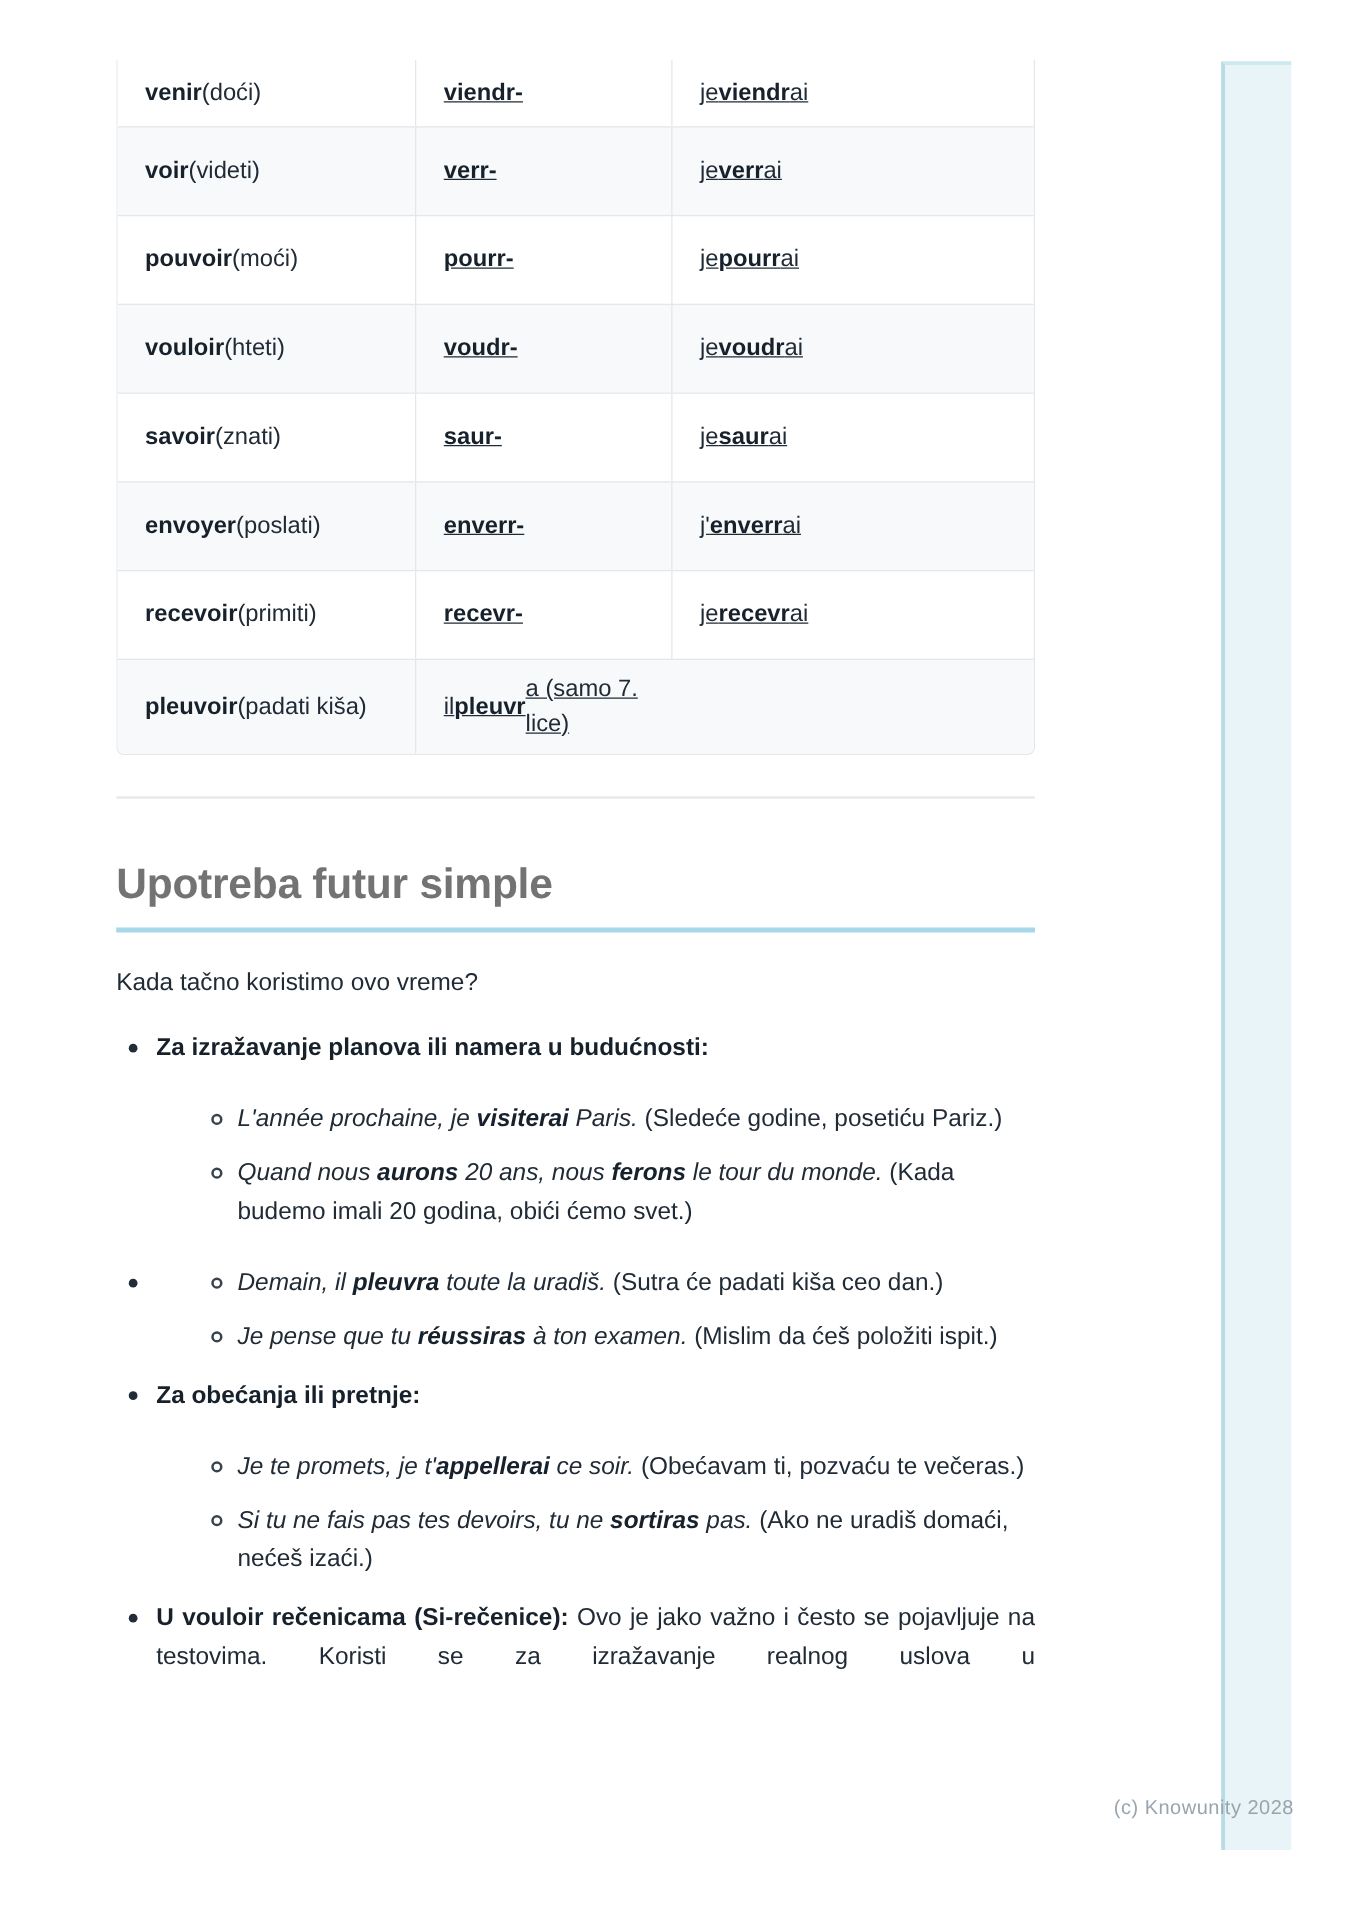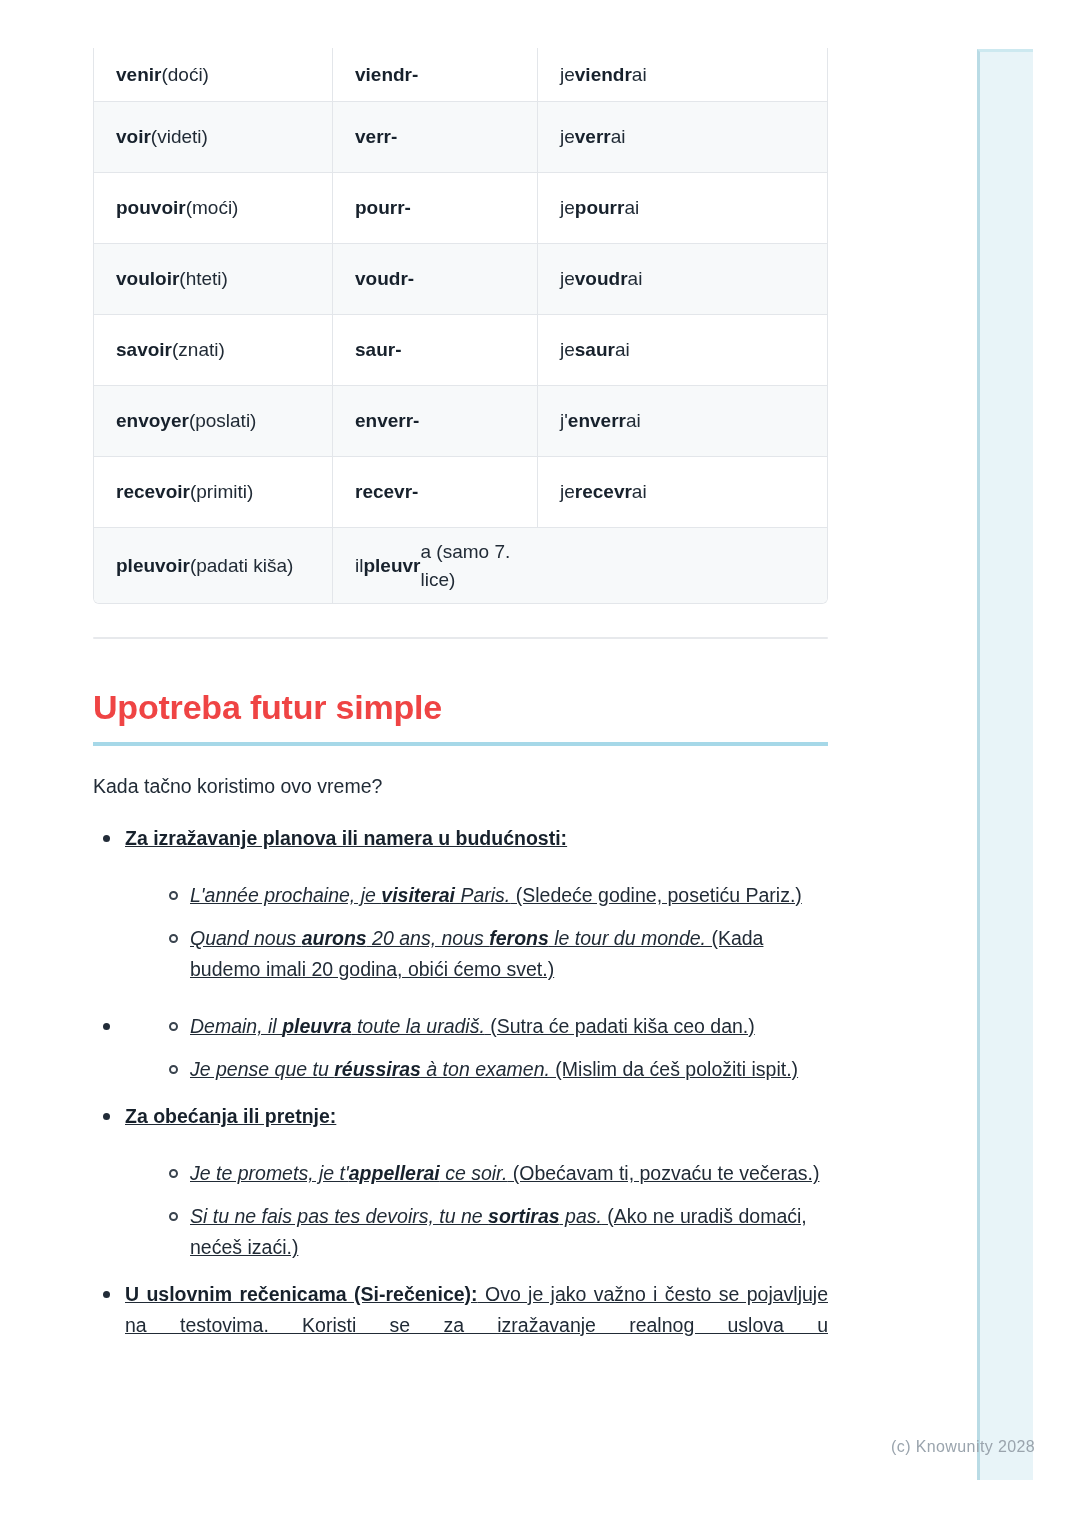--- a/index.html
+++ b/index.html
@@ -31,54 +31,54 @@
     font-size: 19px;
   }
   .trow:first-child { border-top: none; min-height: 53px; text-align: center; }
   .trow:nth-child(even) { background: #f7f9fa; }
   .tcell {
     display: flex;
     align-items: center;
     padding: 10px 14px 10px 22px;
     line-height: 1.45;
   }
-  .tcell + .tcell { border-left: 1px solid #e3e6ea; }
+  .tcell + .tcell { border-left: 1px solid #e3e6ea; text-decoration: underline; }
 
   
   .b  { font-weight: 700; color: #17212c; }
   .i  { font-style: italic; }
   .bi { font-weight: 700; font-style: italic; color: #17212c; }
 
   
   .divider {
     margin-top: 33px;
     height: 2px;
     background: #e7e9ec;
     border: none;
     border-radius: 2px;
   }
   h1.section-title {
     margin-top: 48px;
     font-size: 34px;
     line-height: 40px;
     font-weight: 700;
-    color: #ef4444;
+    color: #737373;
     letter-spacing: -0.2px;
     padding-bottom: 15px;
     border-bottom: 4px solid #a6d8e8;
   }
   p.intro {
     margin-top: 25px;
     font-size: 19.5px;
     line-height: 31px;
   }
 
   
   .ul { margin-top: 21px; }
-  .li1 { position: relative; padding-left: 32px; margin-bottom: 16px; text-decoration: underline; }
+  .li1 { position: relative; padding-left: 32px; margin-bottom: 16px; }
   .li1:last-child { margin-bottom: 0; }
   .dot {
     position: absolute; left: 10px; top: 12px;
     width: 7px; height: 7px; border-radius: 50%;
     background: #222c38;
   }
   .p1 { font-size: 19.5px; line-height: 31px; }
   .just { text-align: justify; }
   .stretch-last { text-align-last: justify; }
 
@@ -275,20 +275,20 @@
         </div>
         <div class="li2">
           <span class="circ"></span>
           <p class="p2"><span class="i">Si tu ne fais pas tes devoirs, tu ne </span><span class="bi">sortiras</span><span class="i"> pas.</span><span> (Ako ne uradiš domaći, nećeš izaći.)</span></p>
         </div>
       </div>
     </div>
 
     <div class="li1">
       <span class="dot"></span>
-      <p class="p1 just stretch-last"><span class="b">U uslovnim rečenicama (Si-rečenice):</span><span> Ovo je jako važno i često se pojavljuje na testovima. Koristi se za izražavanje realnog uslova u</span></p>
+      <p class="p1 just stretch-last"><span class="b">U vouloir rečenicama (Si-rečenice):</span><span> Ovo je jako važno i često se pojavljuje na testovima. Koristi se za izražavanje realnog uslova u</span></p>
     </div>
 
   </div>
 </div>
 
 <div class="strip"></div>
 <div class="watermark">(c) Knowunity 2028</div>
 
 </body></html>

